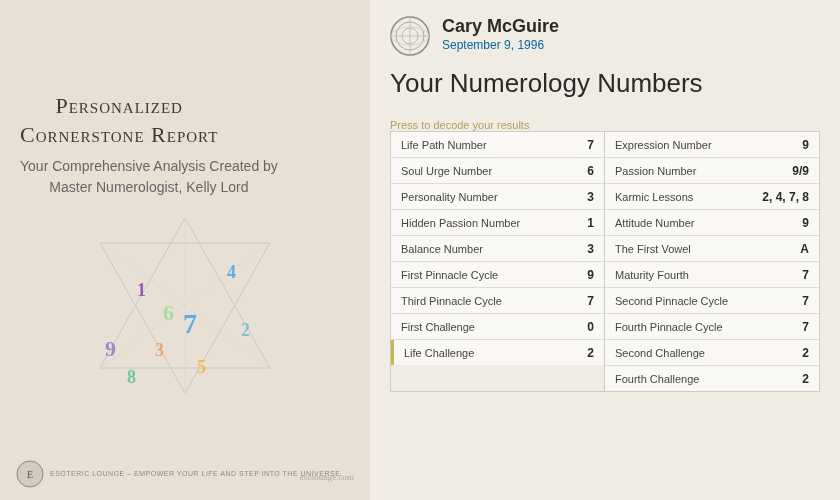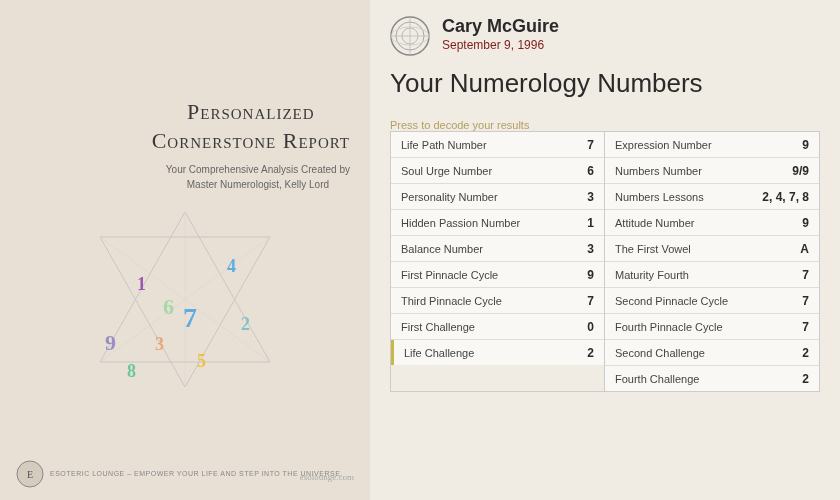--- a/index.html
+++ b/index.html
@@ -13,39 +13,39 @@
     }
 
     
     .left-panel {
       width: 370px;
       min-width: 370px;
       height: 500px;
       background-color: #e8e0d5;
       display: flex;
       flex-direction: column;
-      align-items: flex-end;
+      align-items: flex-start;
       justify-content: center;
       padding: 20px;
       position: relative;
     }
 
     .left-title {
       text-align: center;
       font-size: 22px;
       font-variant: small-caps;
       color: #3a3a3a;
       line-height: 1.3;
       margin-bottom: 6px;
       letter-spacing: 1px;
     }
 
     .left-subtitle {
       text-align: center;
-      font-size: 10px;
+      font-size: 14px;
       color: #666;
       font-style: normal;
       font-family: Arial, sans-serif;
       margin-bottom: 10px;
       line-height: 1.5;
     }
 
     
     .star-container {
       width: 220px;
@@ -117,21 +117,21 @@
     .header-name {
       font-size: 18px;
       font-weight: bold;
       color: #2a2a2a;
       font-family: Arial, sans-serif;
       line-height: 1.2;
     }
 
     .header-date {
       font-size: 12px;
-      color: #7f1d1d;
+      color: #0369a1;
       font-family: Arial, sans-serif;
     }
 
     .section-title {
       font-size: 26px;
       color: #2a2a2a;
       font-family: Arial, sans-serif;
       font-weight: 300;
       margin-bottom: 20px;
     }
@@ -307,25 +307,25 @@
           <span class="cell-value">2</span>
         </div>
       </div>
 
     <div class="col-right">
     <div class="grid-cell">
           <span class="cell-label">Expression Number</span>
           <span class="cell-value">9</span>
         </div>
         <div class="grid-cell">
-          <span class="cell-label">Numbers Number</span>
+          <span class="cell-label">Passion Number</span>
           <span class="cell-value">9/9</span>
         </div>
         <div class="grid-cell">
-          <span class="cell-label">Numbers Lessons</span>
+          <span class="cell-label">Karmic Lessons</span>
           <span class="cell-value">2, 4, 7, 8</span>
         </div>
         <div class="grid-cell">
           <span class="cell-label">Attitude Number</span>
           <span class="cell-value">9</span>
         </div>
         <div class="grid-cell">
           <span class="cell-label">The First Vowel</span>
           <span class="cell-value">A</span>
         </div>

